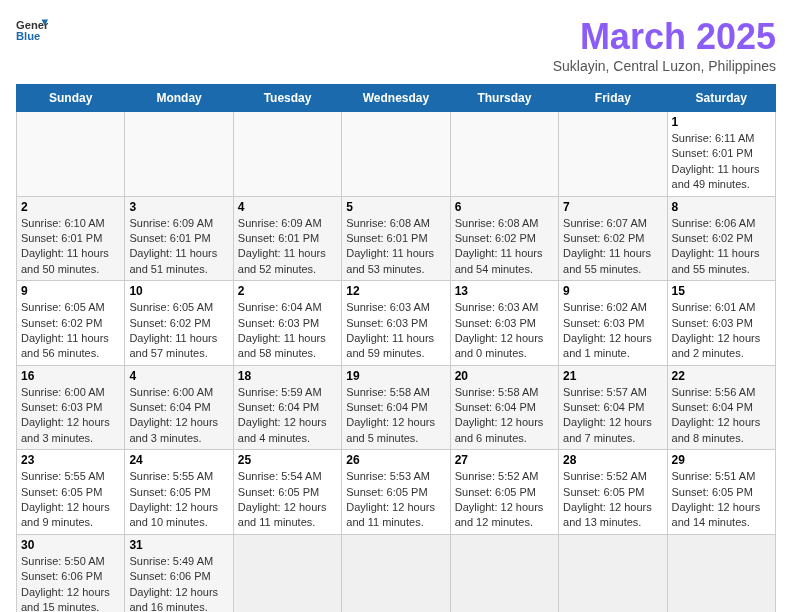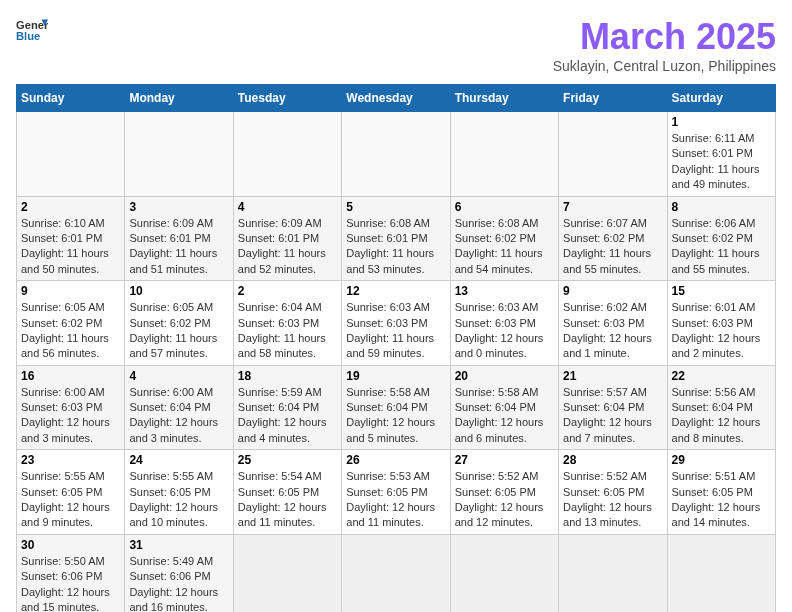--- a/index.html
+++ b/index.html
@@ -43,21 +43,21 @@
       font-size: 11px;
     }
     thead tr {
       background-color: #1a6aad;
     }
     thead th {
       color: #fff;
       font-size: 12px;
       font-weight: bold;
       padding: 6px 4px;
-      text-align: left;
+      text-align: center;
       border: 1px solid #1a6aad;
     }
     tbody td {
       vertical-align: top;
       border: 1px solid #ccc;
       padding: 3px 4px;
       width: calc(100% / 7);
       min-height: 70px;
       height: 80px;
       background: #fff;

